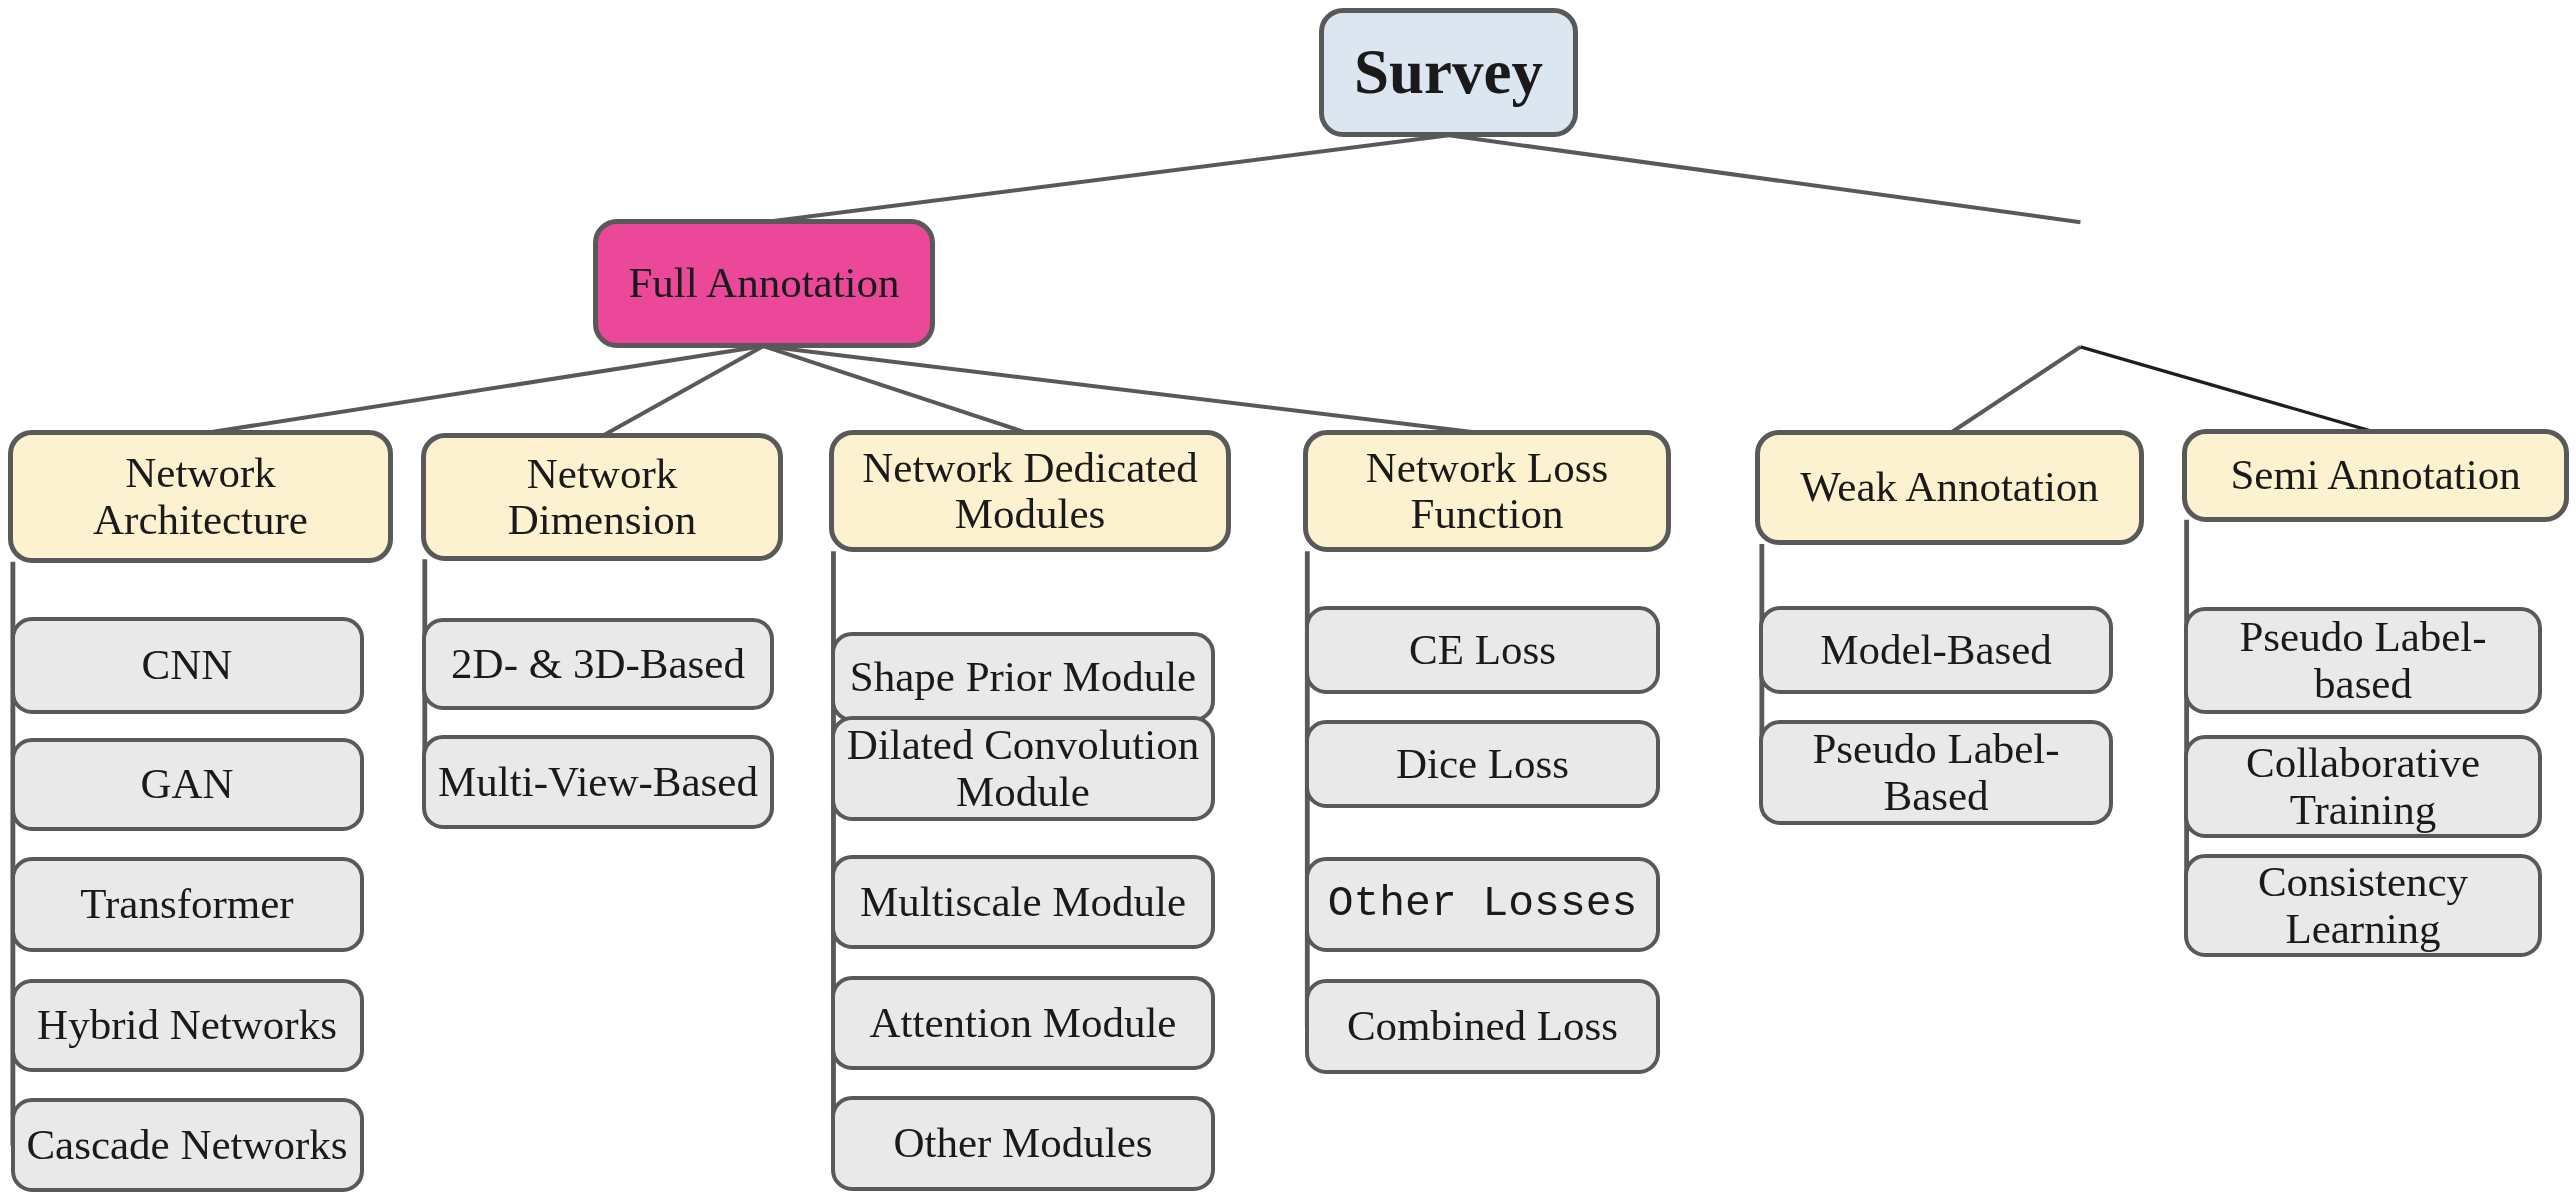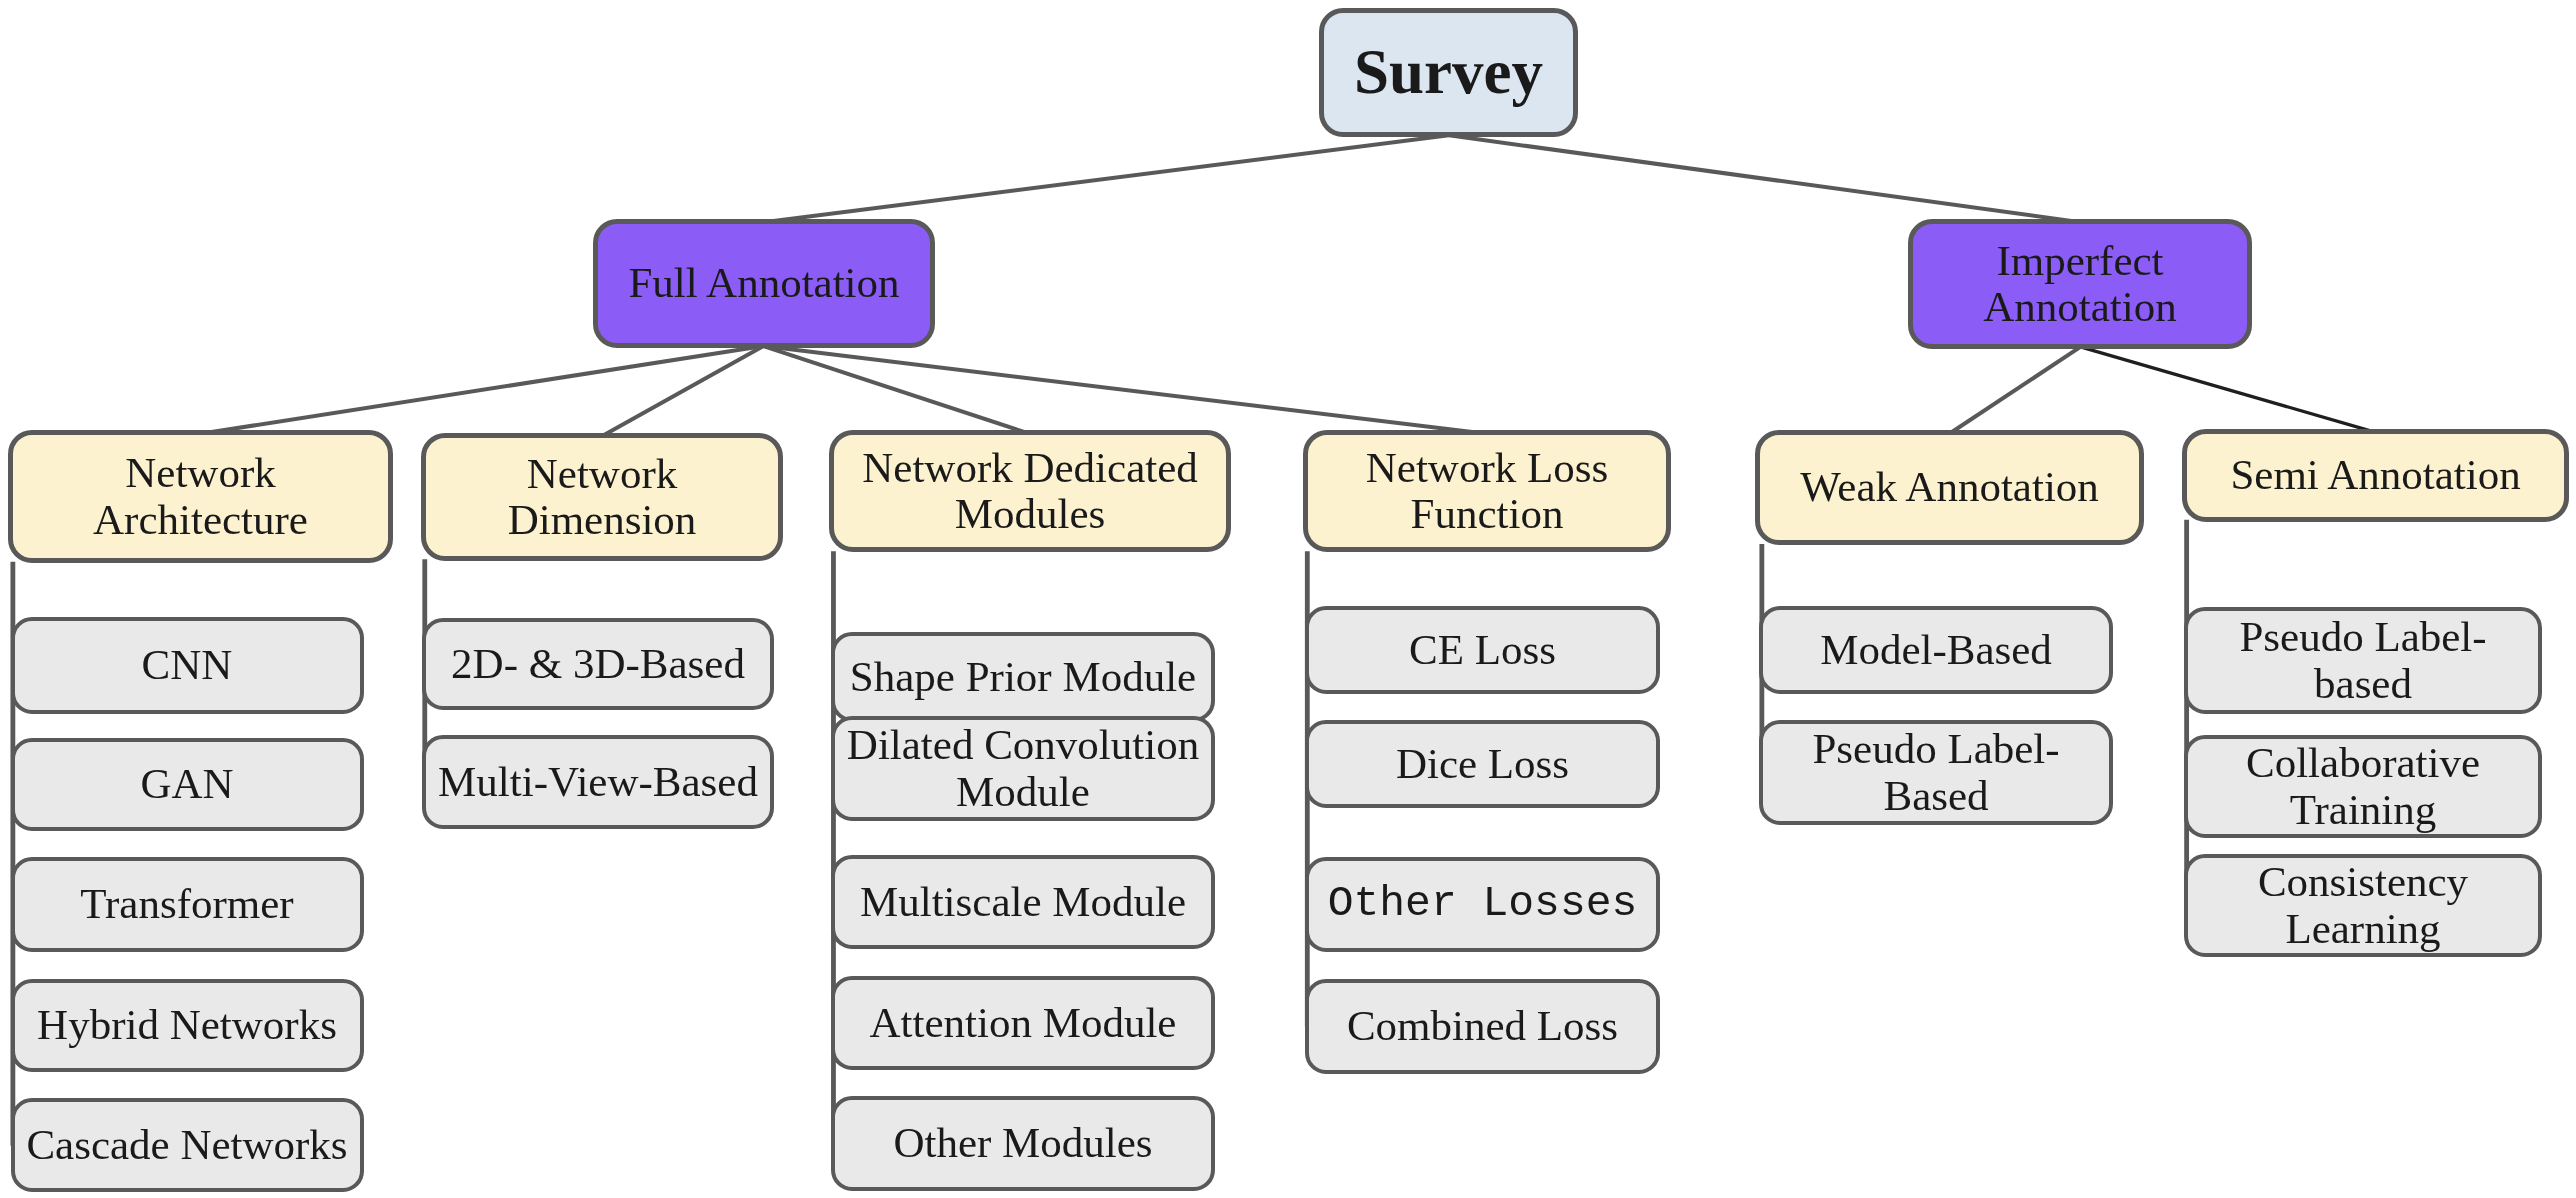--- a/index.html
+++ b/index.html
@@ -5,21 +5,21 @@
   html,body{margin:0;padding:0;background:#ffffff;}
   body{width:2576px;height:1199px;position:relative;overflow:hidden;
        font-family:"Liberation Serif","DejaVu Serif",serif;}
   #canvas{position:absolute;left:0;top:0;width:2576px;height:1199px;}
   #edges{position:absolute;left:0;top:0;width:2576px;height:1199px;z-index:1;}
   .node{position:absolute;z-index:2;display:flex;align-items:center;justify-content:center;
         text-align:center;box-sizing:border-box;border:5.6px solid #595959;border-radius:24px;
         font-size:43px;line-height:1.08;color:#1a1a1a;}
   .node span{white-space:pre-line;display:block;width:100%;}
   .root{background:#dce6f1;font-weight:bold;font-size:63px;}
-  .branch{background:#8b5cf6;align-items:center;}
+  .branch{background:#ec4899;align-items:center;}
   .header{background:#fdf2cf;}
   .leaf{background:#e9e9e9;border-width:4.8px;border-radius:21px;}
 
   
   .n-root{left:1319px;top:8px;width:259px;height:129px;}
   .n-full{left:593px;top:219px;width:342px;height:129px;}
   .n-imp{left:1908px;top:219px;width:344px;height:130px;}
 
   .h-0{left:8px;top:430px;width:385px;height:133px;}
   .h-1{left:421px;top:433px;width:362px;height:128px;}
@@ -76,24 +76,20 @@
     <line x1="2190" y1="676" x2="2190" y2="960" stroke-width="6" stroke="#595959"></line>
     <line x1="2718" y1="646" x2="2718" y2="1125" stroke-width="6" stroke="#595959"></line>
   </svg>
 
   <div class="node root n-root">
     <span>Survey</span>
   </div>
 
   <div class="node branch n-full">
     <span>Full Annotation</span>
-  </div>
-  <div class="node branch n-imp">
-    <span>Imperfect
-Annotation</span>
   </div>
 
   <div class="node header h-0">
     <span>Network
 Architecture</span>
   </div>
   <div class="node header h-1">
     <span>Network
 Dimension</span>
   </div>

